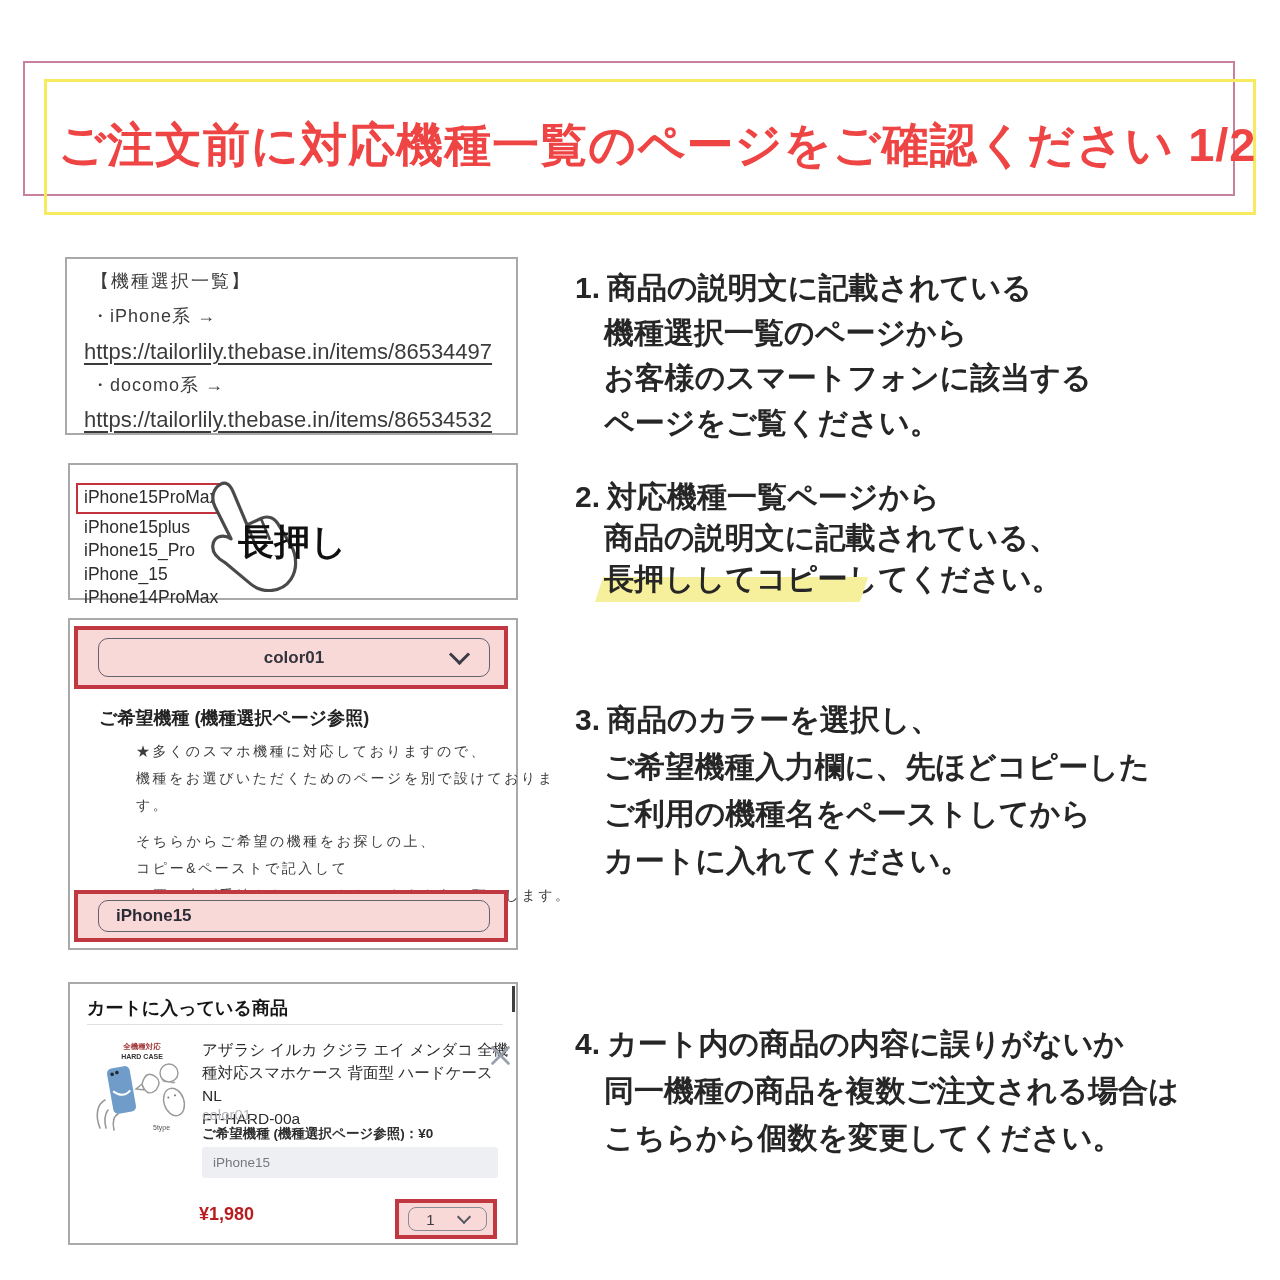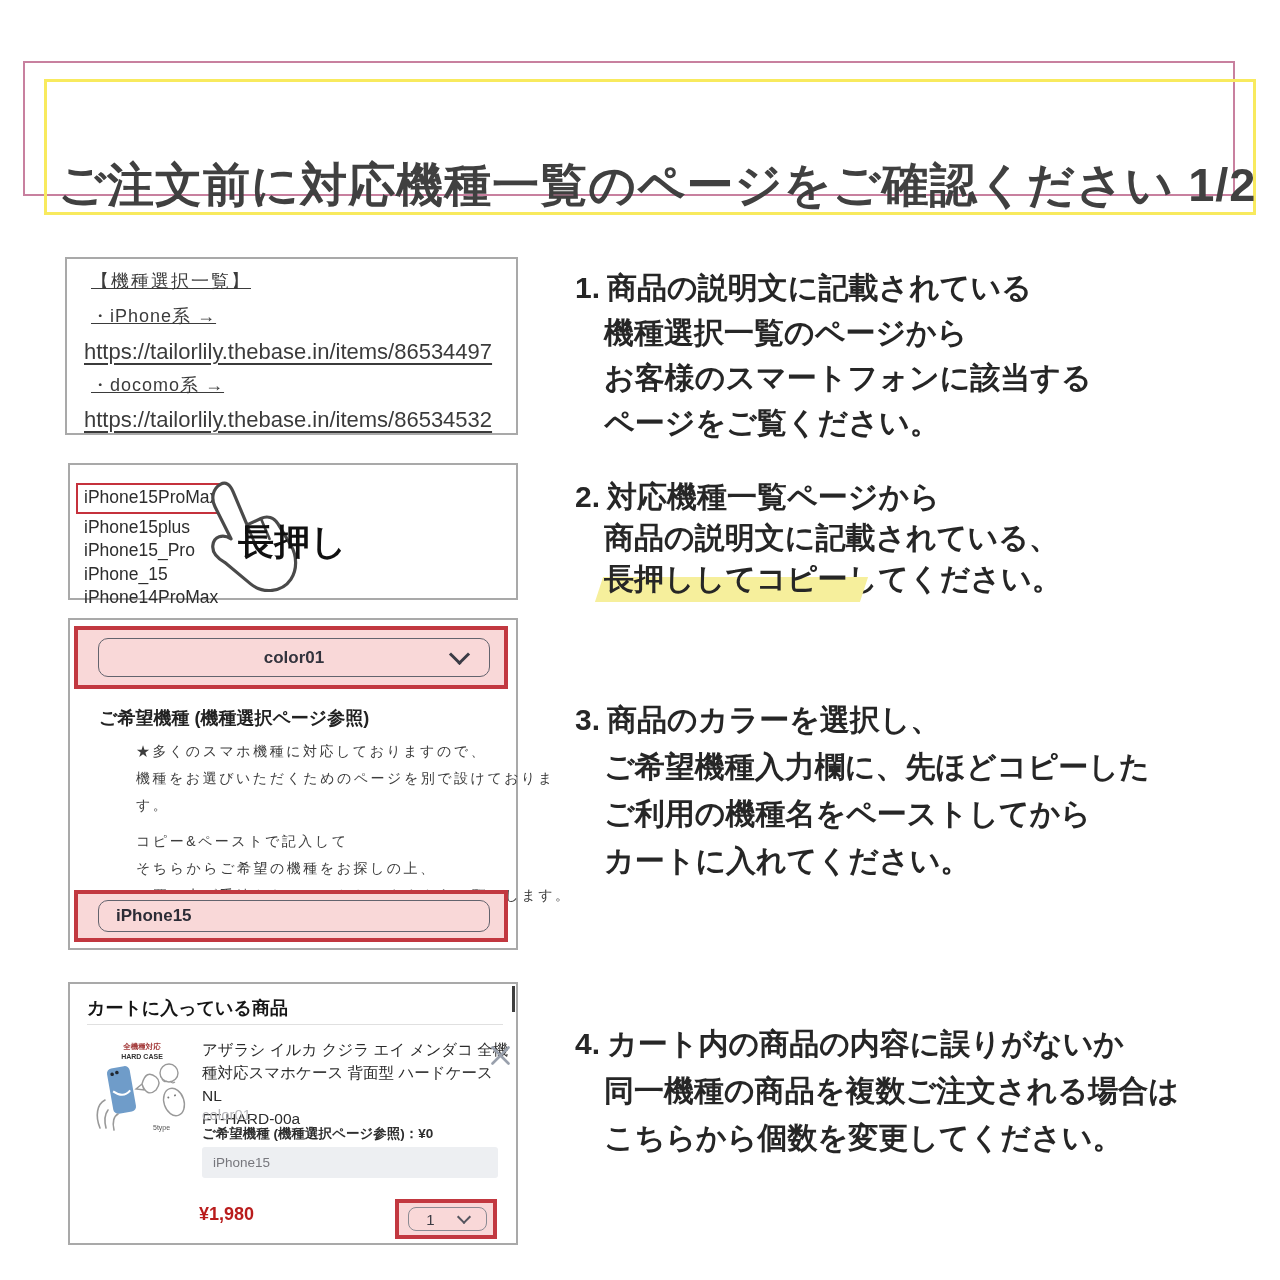--- a/index.html
+++ b/index.html
@@ -4,27 +4,27 @@
 <style>
   html,body{margin:0;padding:0;background:#fff;}
   #canvas{position:relative;width:1280px;height:1280px;background:#ffffff;overflow:hidden;
           font-family:"Liberation Sans",sans-serif;color:#2a2a2a;}
   .abs{position:absolute;}
 
   
   .frame-pink{left:23px;top:61px;width:1208px;height:131px;border:2px solid #c8809f;}
   .frame-yellow{left:44px;top:79px;width:1206px;height:130px;border:3px solid #f8ea5e;}
   .page-title{left:58px;top:114px;width:1180px;text-align:right;font-size:47px;font-weight:800;
-              color:#404040;letter-spacing:1px;white-space:nowrap;margin-top:40px;}
+              color:#ef4444;letter-spacing:1px;white-space:nowrap;}
 
   
   .panel{position:absolute;background:#fff;border:2px solid #a9a9a9;box-sizing:border-box;}
 
   
-  .p1-line{position:absolute;white-space:nowrap;color:#3b3b3b;text-decoration:underline;}
+  .p1-line{position:absolute;white-space:nowrap;color:#3b3b3b;}
   .p1-head{left:24px;top:10px;font-size:18px;letter-spacing:2px;}
   .p1-lab1{left:24px;top:45px;font-size:18px;letter-spacing:1px;}
   .p1-link1{left:17px;top:80px;}
   .p1-lab2{left:24px;top:114px;font-size:18px;letter-spacing:1px;}
   .p1-link2{left:17px;top:148px;}
   .link{font-size:22px;color:#3b3b3b;text-decoration:underline;text-underline-offset:4px;cursor:pointer;}
 
   
   .model-list{position:absolute;left:14px;top:18px;font-size:17.5px;line-height:23.5px;color:#2d2d2d;}
   .model-row{white-space:nowrap;}
@@ -106,22 +106,22 @@
     </div>
 
     <div class="abs p3-head">ご希望機種 (機種選択ページ参照)</div>
 
     <div class="note" style="top:118px;">
       <div>★多くのスマホ機種に対応しておりますので、</div>
       <div>機種をお選びいただくためのページを別で設けておりま</div>
       <div>す。</div>
     </div>
     <div class="note" style="top:208px;">
+      <div>そちらからご希望の機種をお探しの上、</div>
       <div>コピー&amp;ペーストで記入して</div>
-      <div>そちらからご希望の機種をお探しの上、</div>
       <div>お買い上げ手続きをしていただけますようお願いします。</div>
     </div>
 
     <div class="redbox" style="left:4px;top:270px;width:434px;height:52px;">
       <div class="inner-field" style="left:20px;top:6px;right:14px;bottom:6px;padding-left:17px;">
         <span style="font-size:17px;font-weight:800;color:#2c2c36;">iPhone15</span>
       </div>
     </div>
   </div>
 

